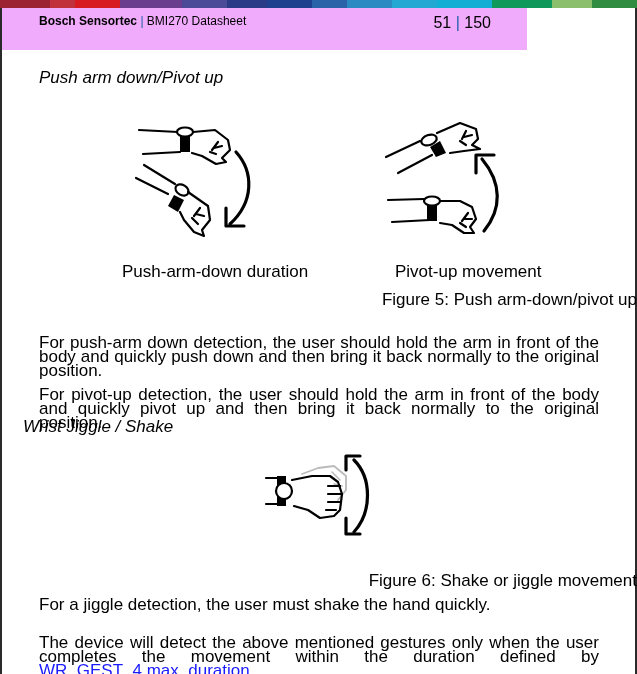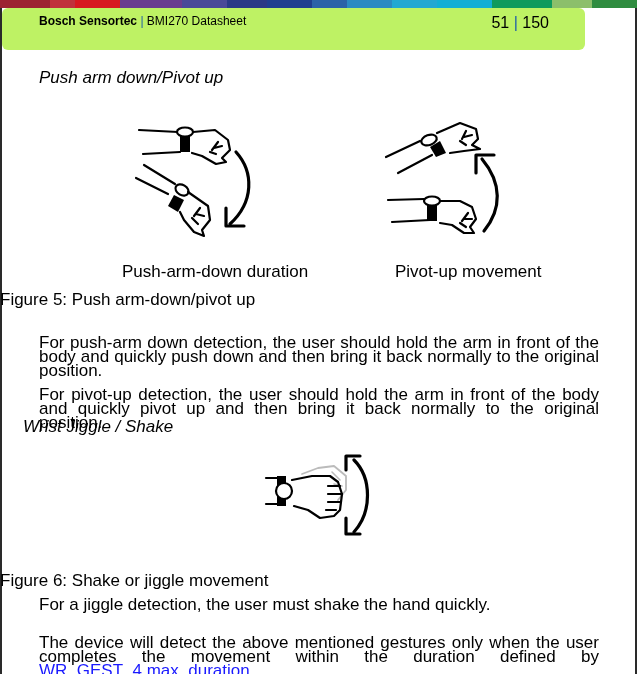--- a/index.html
+++ b/index.html
@@ -8,34 +8,33 @@
       background: #ffffff;
       font-family: "Liberation Sans", sans-serif;
       color: #000;
       position: relative;
     }
     .edge-left { position: absolute; left: 0; top: 0; width: 2px; height: 674px; background: #2a2a2a; }
     .edge-right { position: absolute; right: 0; top: 0; width: 2px; height: 674px; background: #2a2a2a; }
     .stripe { position: absolute; left: 0; top: 0; width: 637px; height: 8px; display: flex; }
     .stripe div { height: 8px; }
     .header {
-      position: absolute; left: 2px; top: 8px; width: 583px; height: 42px;
-      background: #bef264;
-      border-radius: 6px;
+      position: absolute; left: 2px; top: 8px; width: 525px; height: 42px;
+      background: #f0abfc;
     }
     .header-left {
       position: absolute; left: 37px; top: 6px; font-size: 12px;
     }
     .header-left b { font-weight: bold; }
     .sep { color: #1f5fa8; }
     .header-right { position: absolute; right: 36px; top: 6px; font-size: 16px; }
     .text { position: absolute; font-size: 17px; line-height: 14px; }
     .italic { font-style: italic; }
     .para { left: 39px; width: 560px; text-align: justify; }
-    .center { text-align: left; }
+    .center { text-align: right; }
     .link { color: #1a1aff; text-decoration: underline; }
     svg { position: absolute; }
   </style>
 </head>
 <body>
 
 <div class="edge-left"></div>
 <div class="edge-right"></div>
 
 <div class="stripe" id="stripe">

